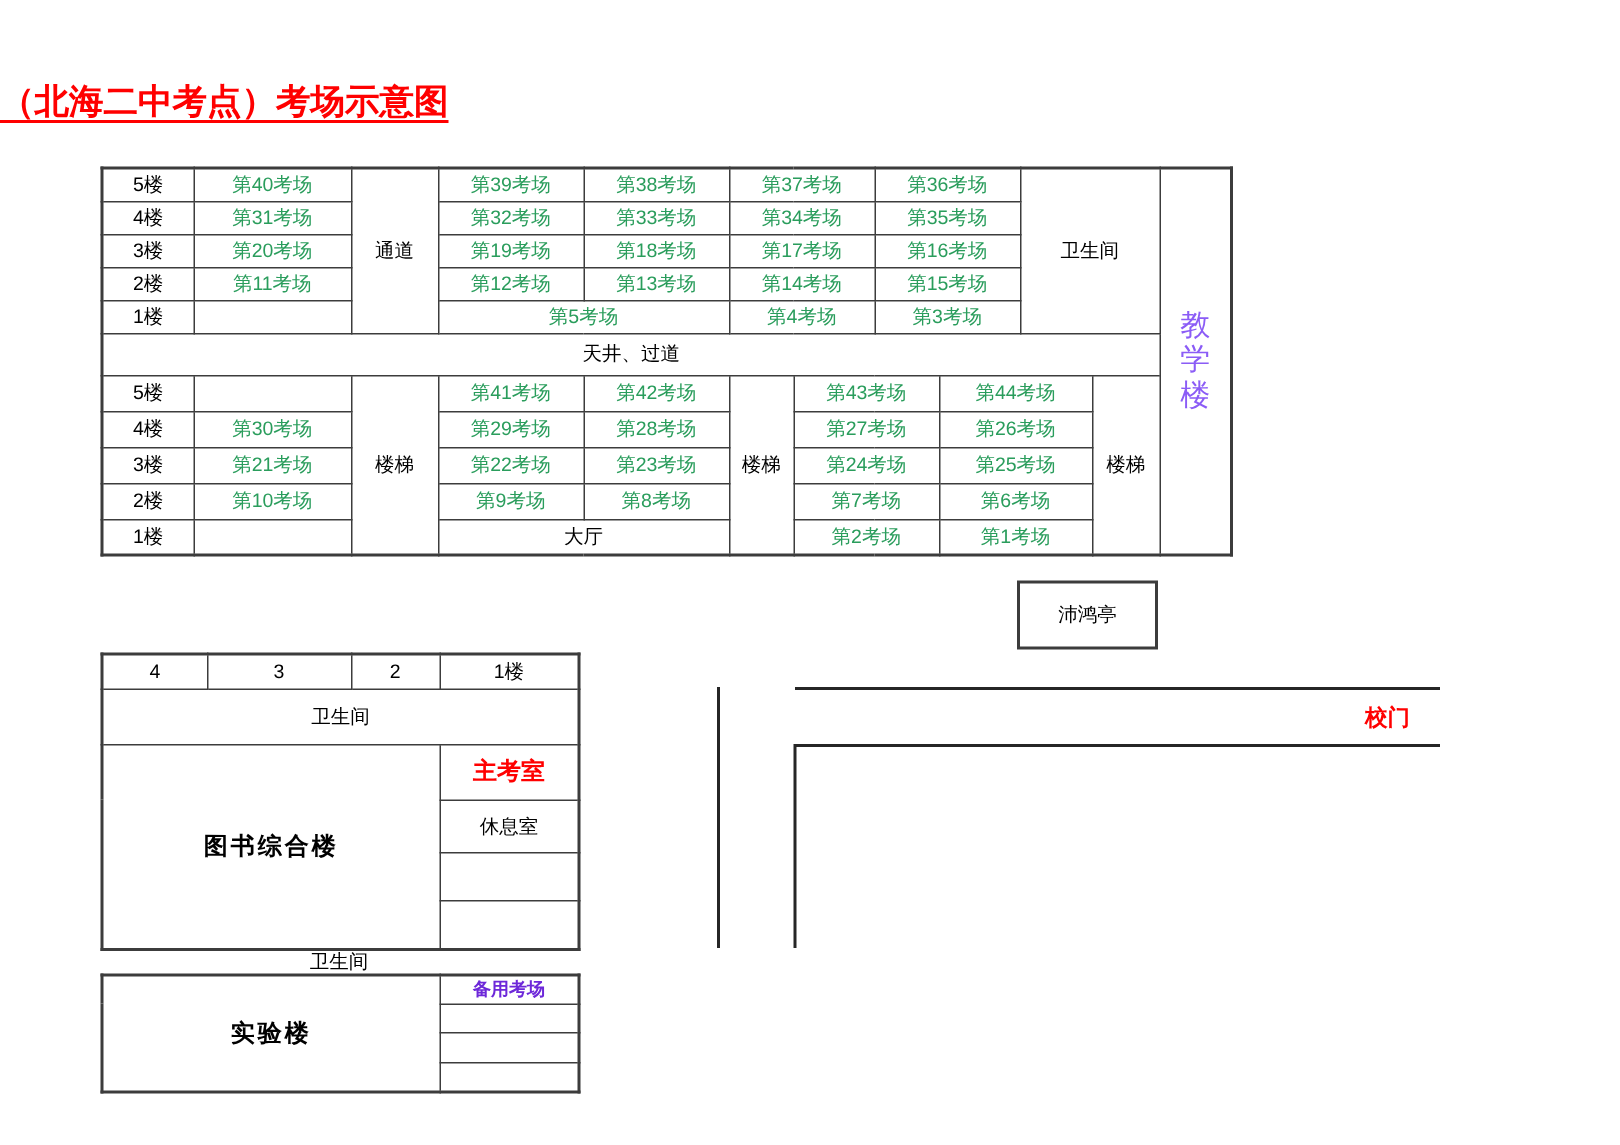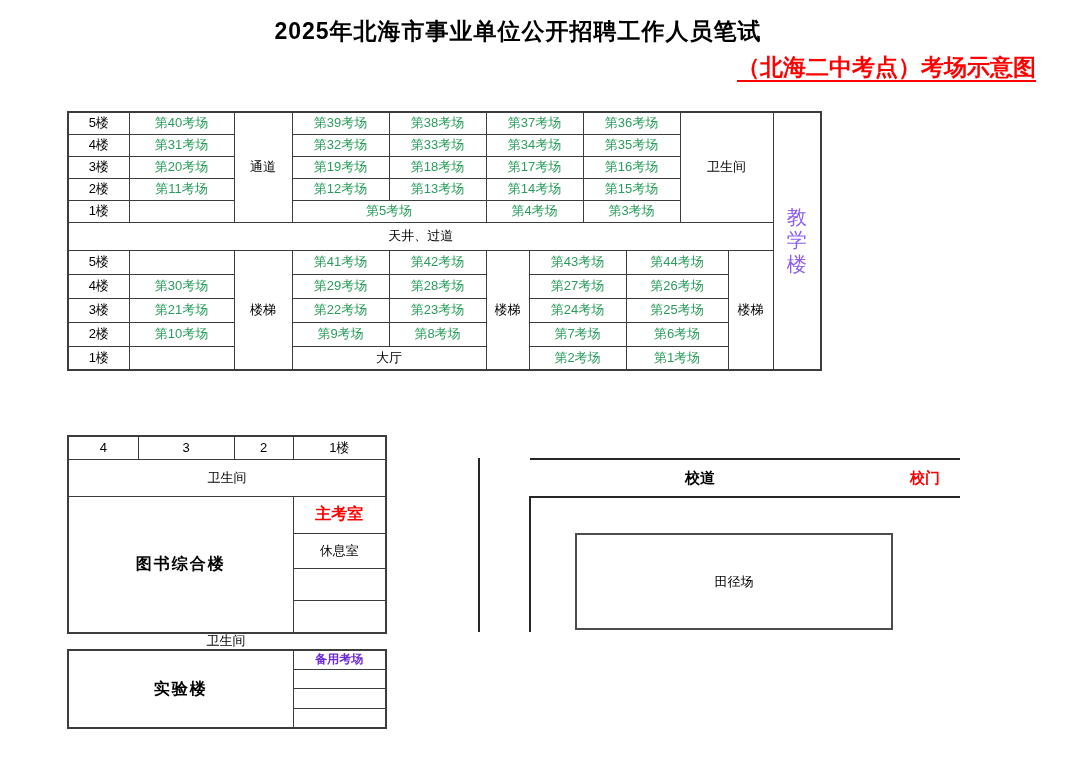--- a/index.html
+++ b/index.html
@@ -1,20 +1,20 @@
 <!DOCTYPE html>
 <html><head>
 <meta charset="utf-8">
 <style>
   html,body{margin:0;padding:0;background:#fff;}
   #page{position:relative;width:1080px;height:763px;background:#ffffff;
         font-family:"Liberation Sans","DejaVu Sans",sans-serif;color:#000;overflow:hidden;}
   .title{position:absolute;top:16px;left:0;width:1036px;text-align:center;
          font-size:23px;font-weight:bold;letter-spacing:1px;}
-  .subtitle{position:absolute;top:52px;left:0;width:1036px;text-align:right;
+  .subtitle{position:absolute;top:52px;left:0;width:1036px;text-align:left;
             font-size:23px;font-weight:bold;color:#ff0000;}
   .subtitle span{text-decoration:underline;text-decoration-thickness:2px;text-underline-offset:5px;}
 
   table{border-collapse:collapse;table-layout:fixed;}
   td{border:1.5px solid #3c3c3c;text-align:center;vertical-align:middle;
      font-size:13px;padding:0;overflow:hidden;white-space:nowrap;}
   .main-table{position:absolute;left:67px;top:111px;border:2px solid #3c3c3c;}
   .room{color:#2a9d5c;font-weight:normal;}
   .vert-red{width:22px;margin:0 auto;word-break:break-all;line-height:1.18;
             font-size:20px;font-weight:normal;color:#8b5cf6;white-space:normal;}
@@ -30,21 +30,20 @@
   .hline{position:absolute;height:2px;background:#262626;}
   .vline{position:absolute;width:2px;background:#262626;}
   .road-label{position:absolute;font-size:15px;font-weight:bold;text-align:center;}
   .toilet-floating{position:absolute;left:67px;top:632px;width:318px;text-align:center;font-size:13px;}
 </style>
 </head>
 <body>
 
 <div id="page">
 
-  <div class="title">2025年北海市事业单位公开招聘工作人员笔试</div>
   <div class="subtitle">
     <span>（北海二中考点）考场示意图</span>
   </div>
 
   <table class="main-table">
     <colgroup>
       <col style="width:61px">
         <col style="width:105px">
         <col style="width:58px">
       <col style="width:97px">
@@ -147,31 +146,30 @@
       <td>1楼</td>
       <td></td>
       <td colspan="2">大厅</td>
       <td colspan="2" class="room">第2考场</td>
       <td colspan="2" class="room">第1考场</td>
     </tr>
   </tbody>
     </table>
 
 
+  <div class="box" style="left:678px;top:387px;width:90px;height:42px;border-color:#3c3c3c;">
+    <span>沛鸿亭</span>
+  </div>
 
   <div class="vline" style="left:478px;top:458px;height:174px;"></div>
   <div class="vline" style="left:529px;top:496px;height:136px;"></div>
   <div class="hline" style="left:530px;top:458px;width:430px;"></div>
   <div class="hline" style="left:530px;top:496px;width:430px;"></div>
-  <div class="road-label" style="left:530px;top:469px;width:340px;">校道</div>
   <div class="road-label" style="left:880px;top:469px;width:90px;color:#ff0000;">校门</div>
 
-  <div class="box" style="left:575px;top:533px;width:314px;height:93px;">
-    <span>田径场</span>
-  </div>
 
   <table class="bld" style="left:67px;top:435px;">
     <colgroup>
       <col style="width:70px">
         <col style="width:96px">
         <col style="width:59px">
         <col style="width:93px">
     </colgroup>
     <tbody>
         <tr style="height:23px">

